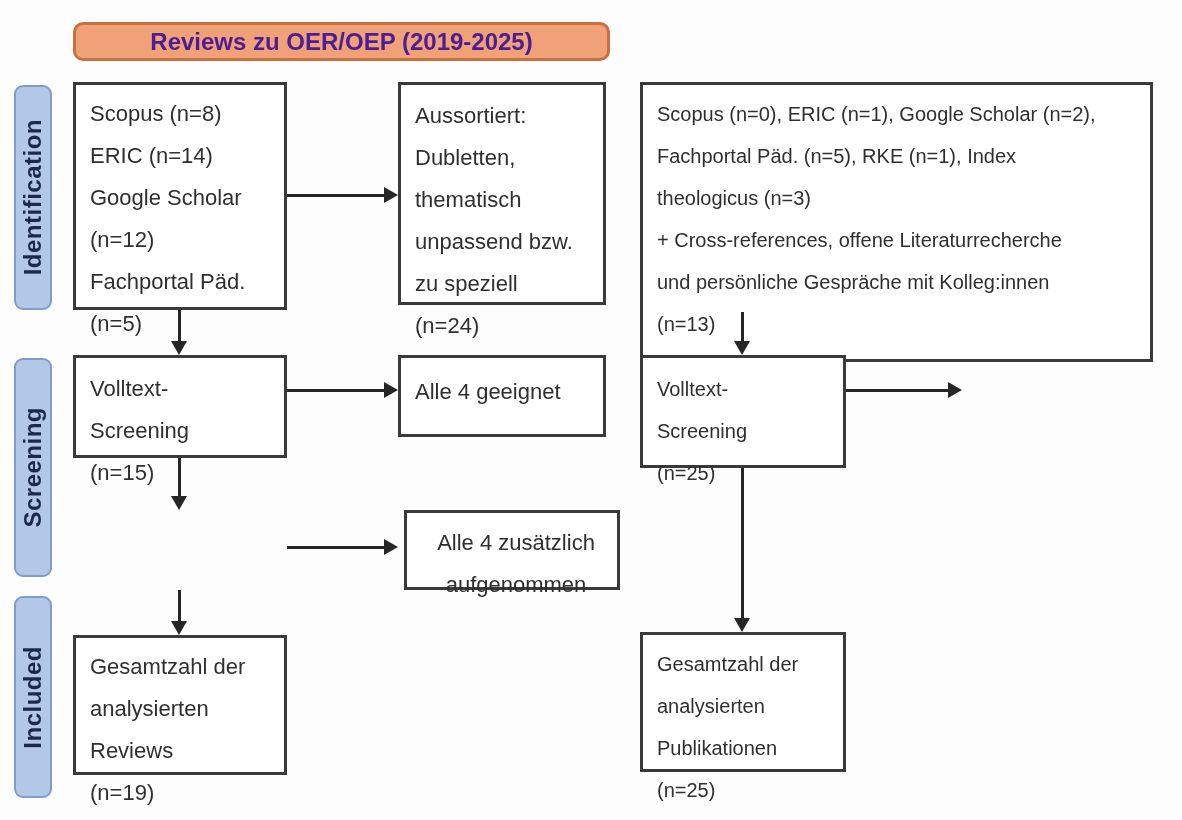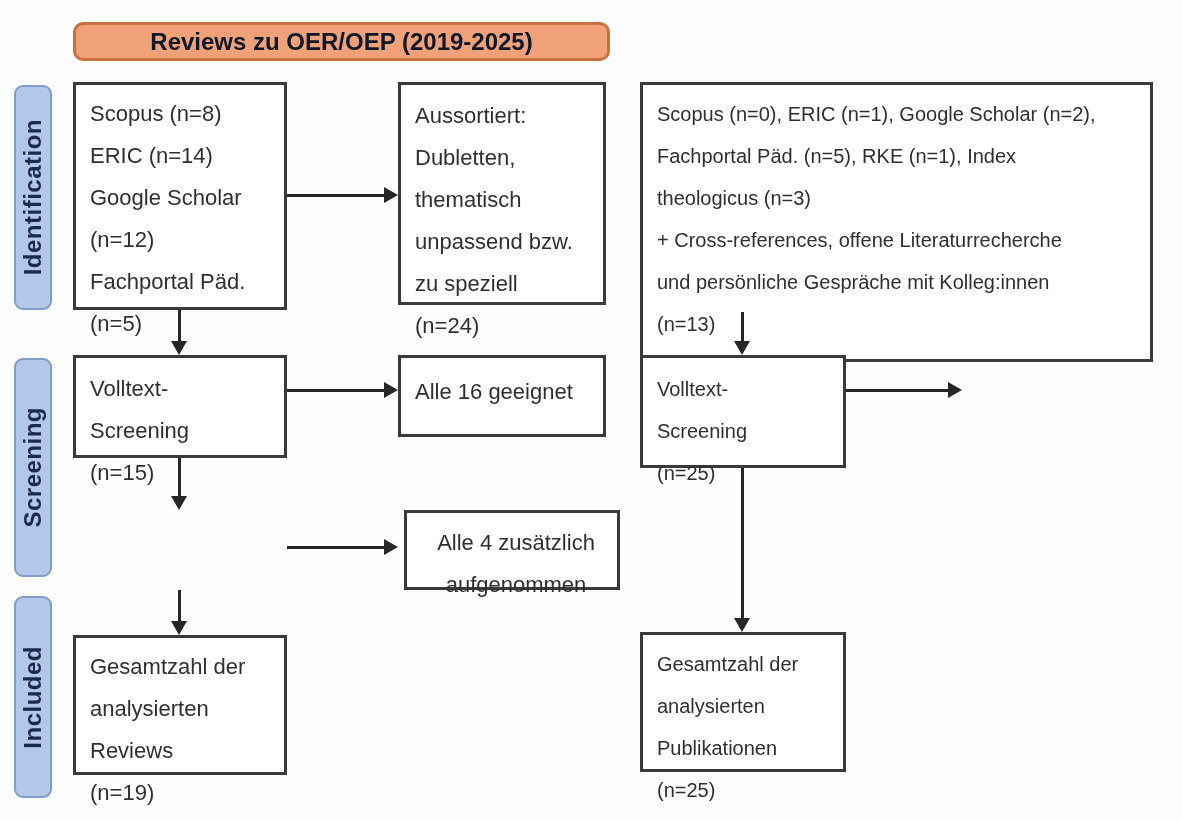--- a/index.html
+++ b/index.html
@@ -14,21 +14,21 @@
 
   
   .col-header {
     position: absolute;
     top: 22px;
     height: 39px;
     box-sizing: border-box;
     background: #f0a177;
     border: 3px solid #c9703f;
     border-radius: 10px;
-    color: #0f172a;
+    color: #4c1d95;
     font-size: 24px;
     font-weight: bold;
     display: flex;
     align-items: center;
     justify-content: center;
     white-space: nowrap;
   }
   #header-left  { left: 73px;  width: 537px; }
   #header-right { left: 630px; width: 532px; }
 
@@ -162,21 +162,21 @@
 unpassend bzw.
 zu speziell
 (n=24)</div>
   </div>
   <div class="fbox" id="box-left-fulltext">
     <div class="box-text">Volltext-
 Screening
 (n=15)</div>
   </div>
   <div class="fbox" id="box-left-eligible">
-    <div class="box-text">Alle 16 geeignet</div>
+    <div class="box-text">Alle 4 geeignet</div>
   </div>
   <div class="fbox" id="box-left-added">
     <div class="box-text">Alle 4 zusätzlich
 aufgenommen</div>
   </div>
   <div class="fbox" id="box-left-included">
     <div class="box-text">Gesamtzahl der
 analysierten
 Reviews
 (n=19)</div>

